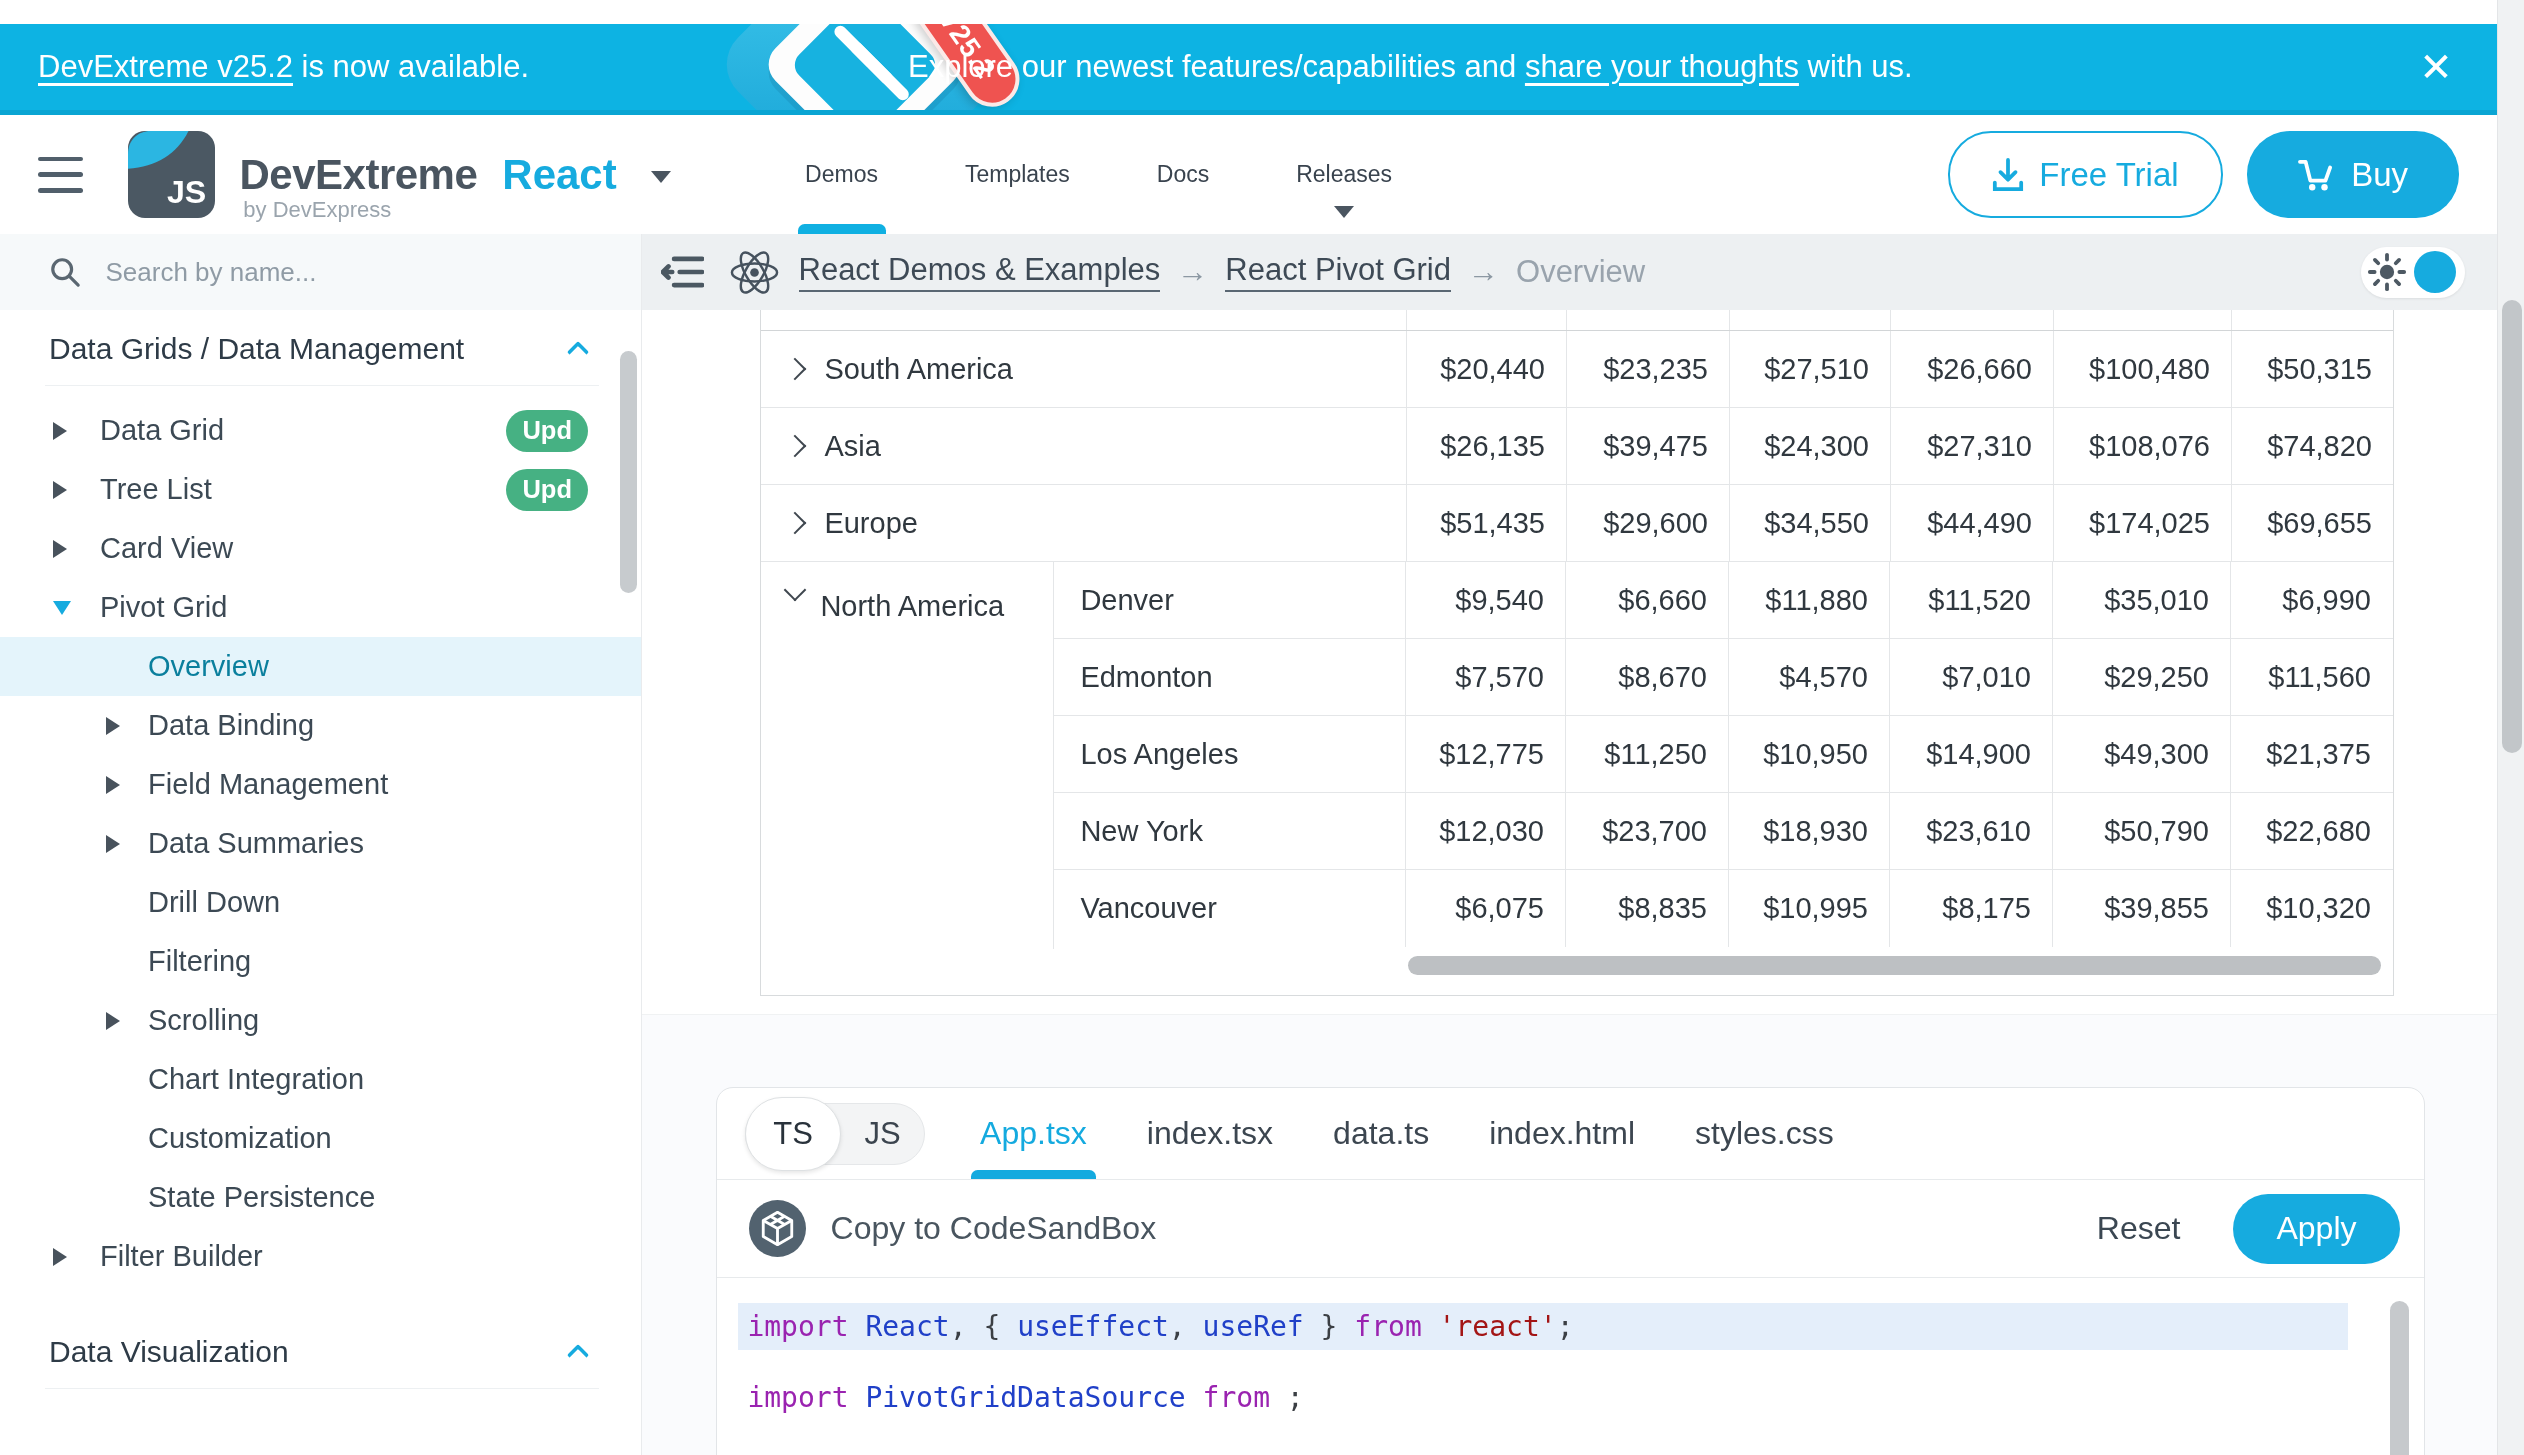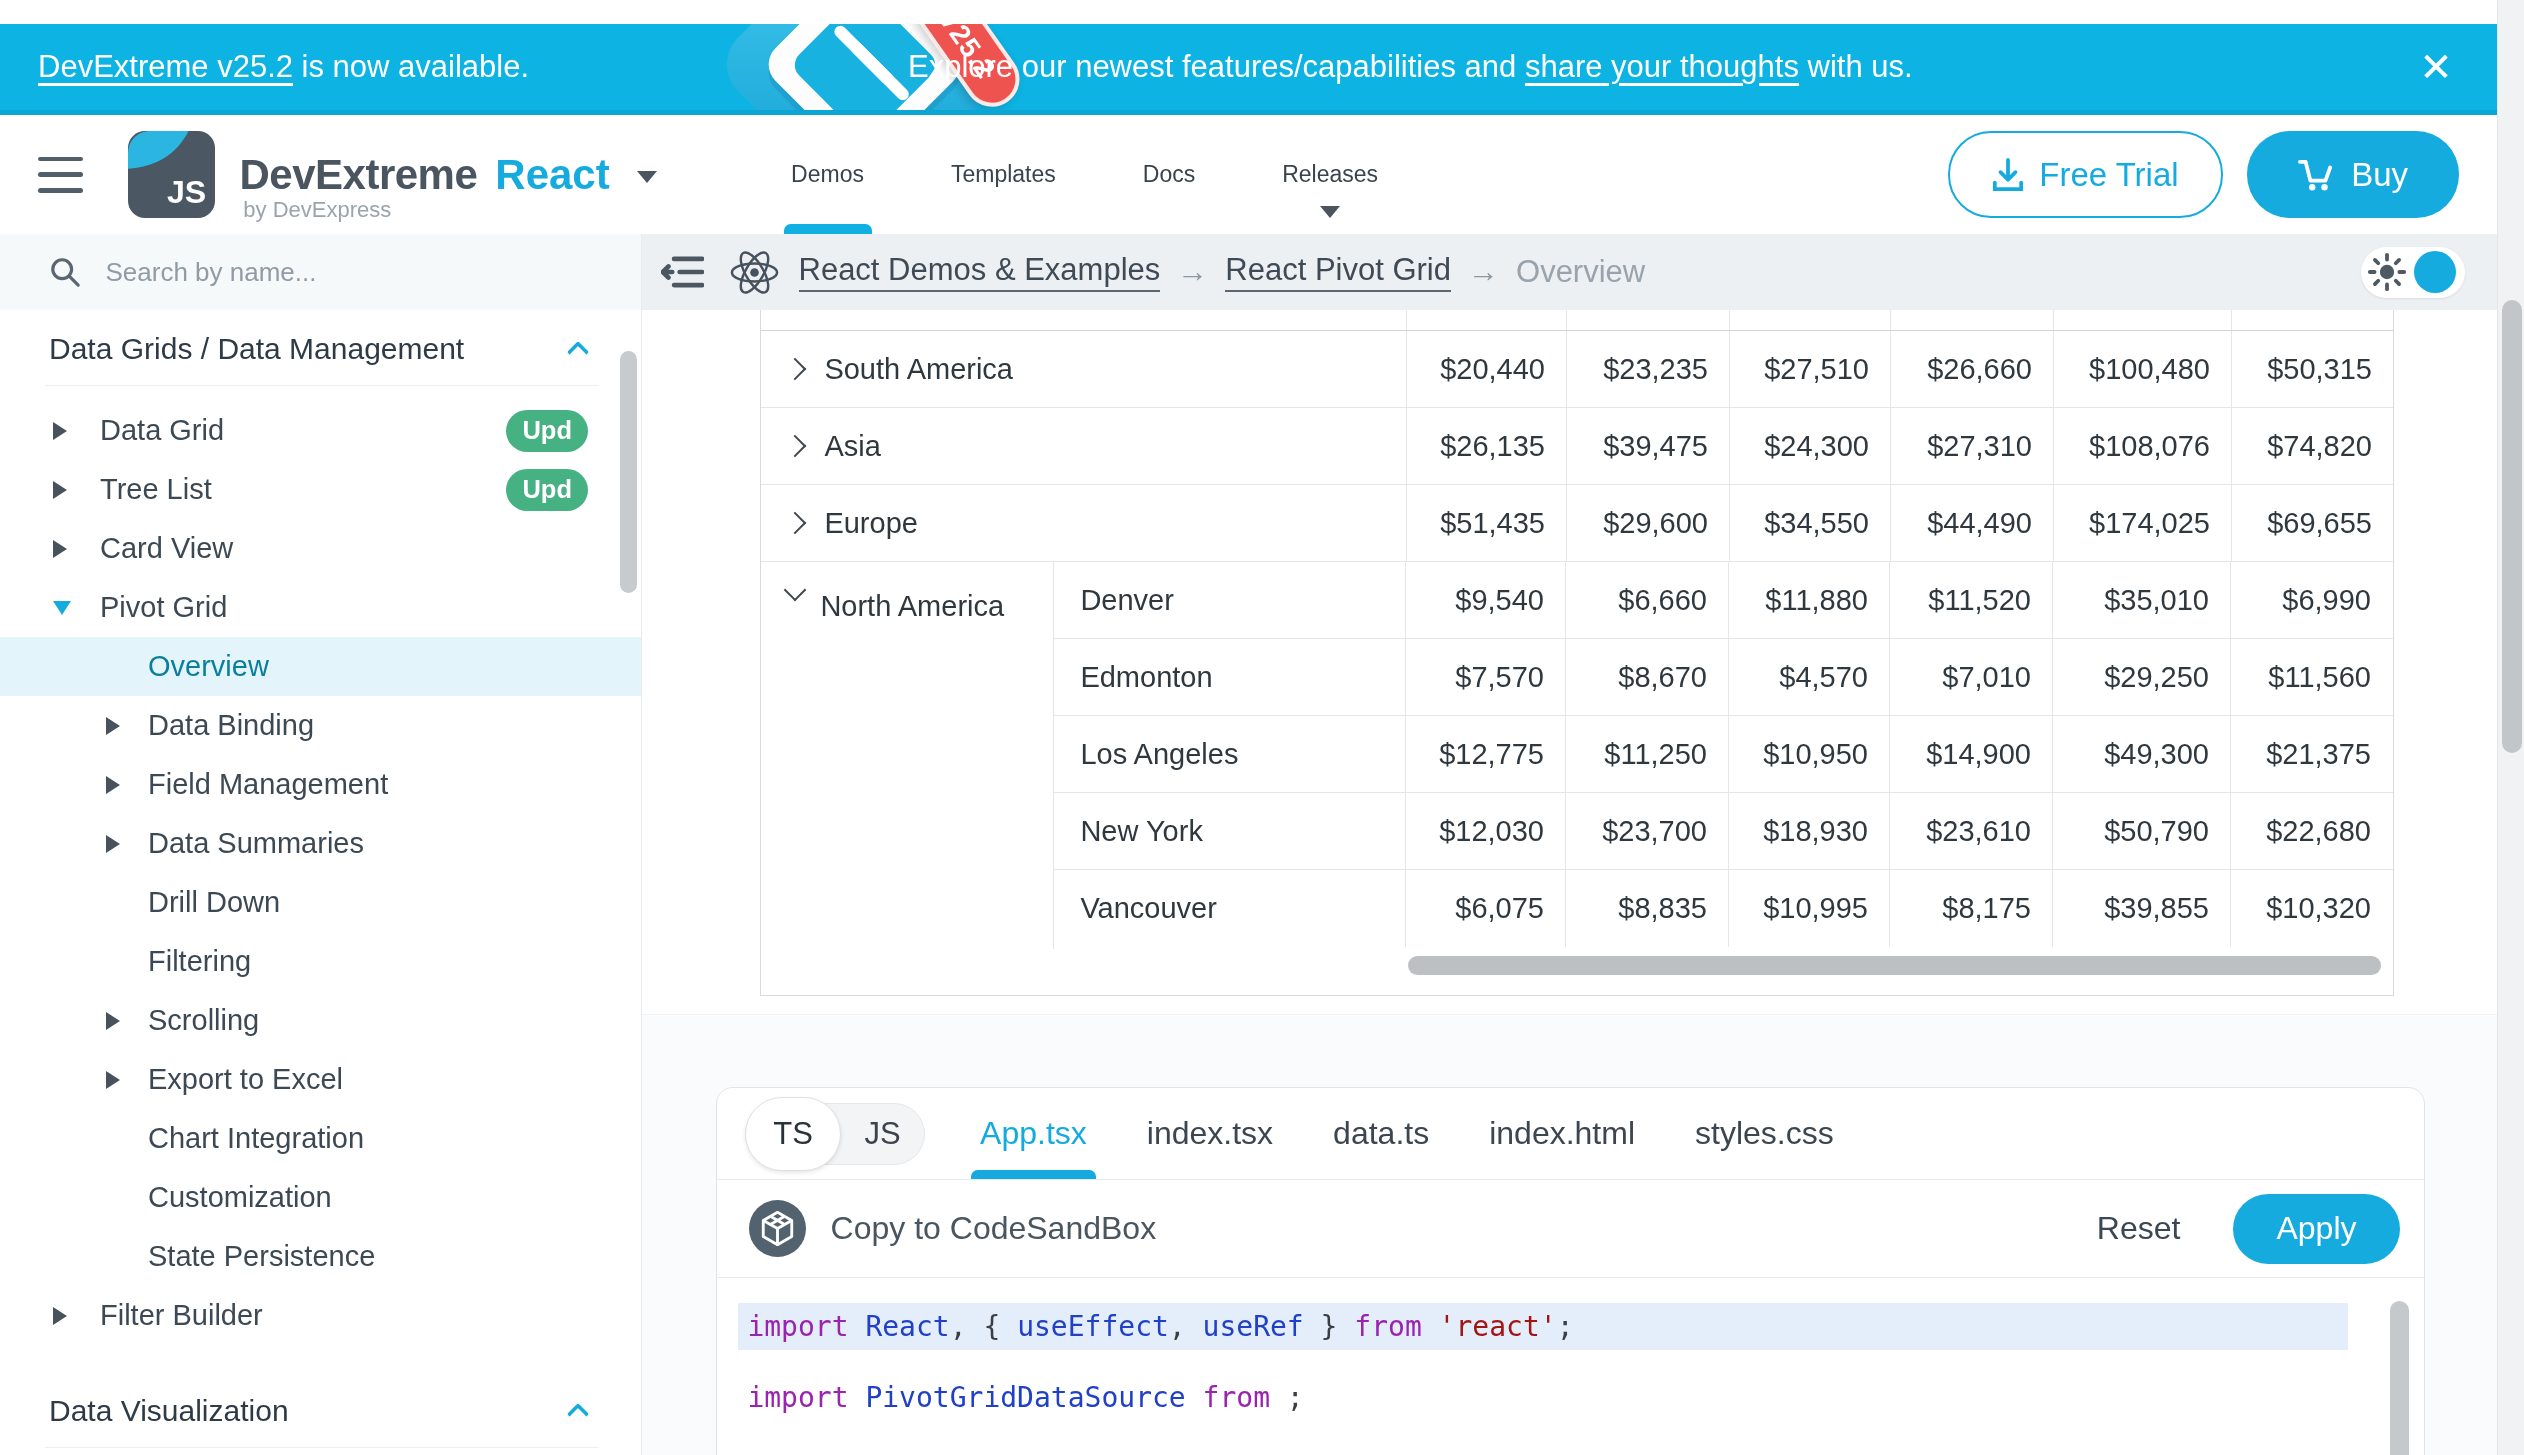--- a/index.html
+++ b/index.html
@@ -49,21 +49,21 @@
             box-shadow:0 3.8px 9.4px rgba(0,0,0,.18); }
 
   
   header { height:119px; flex:0 0 119px; background:#fff; display:flex; align-items:center;
            padding:0 38px; position:relative; }
   .burger { width:45px; height:36px; display:flex; flex-direction:column;
             justify-content:space-between; margin-right:45px; cursor:pointer; }
   .burger i { display:block; height:4.7px; border-radius:2.8px; background:#515f6b; }
   .logo-sq { width:87px; height:87px; margin-right:24.5px; flex:0 0 87px; }
   .brandwrap { position:relative; padding-right:32px; }
-  .brandline { display:flex; align-items:baseline; gap:18px; }
+  .brandline { display:flex; align-items:baseline; gap:25px; }
   .brand { font-size:42px; font-weight:700; color:#4a5560; letter-spacing:-0.5px; }
   .framework { font-size:42px; font-weight:700; color:#16abdf; }
   .brand-caret { width:0; height:0; border-left:10.4px solid transparent;
                  border-right:10.4px solid transparent; border-top:12.3px solid #4a5560;
                  margin-left:9.4px; position:relative; top:-5.7px; display:inline-block; }
   .brand-sub { position:absolute; left:3.8px; bottom:-24.5px; font-size:22px; color:#9aa4ad; white-space:nowrap; }
   nav.mainnav { display:flex; height:100%; margin-left:102px; gap:87px; }
   .nav-item { position:relative; display:flex; align-items:center; font-size:23px;
               color:#39434e; cursor:pointer; }
   .nav-item.active::after { content:""; position:absolute; left:-7.6px; right:-7.6px; bottom:0;
@@ -336,26 +336,20 @@
             <span class="aslot"></span>
             <span class="lbl">Filtering</span>
           </div>
           <div class="side-item child">
             <span class="aslot">
               <i class="tri-r"></i>
             </span>
             <span class="lbl">Scrolling</span>
           </div>
           <div class="side-item child">
-            <span class="aslot">
-              <i class="tri-r"></i>
-            </span>
-            <span class="lbl">Export to Excel</span>
-          </div>
-          <div class="side-item child">
             <span class="aslot"></span>
             <span class="lbl">Chart Integration</span>
           </div>
           <div class="side-item child">
             <span class="aslot"></span>
             <span class="lbl">Customization</span>
           </div>
           <div class="side-item child">
             <span class="aslot"></span>
             <span class="lbl">State Persistence</span>

